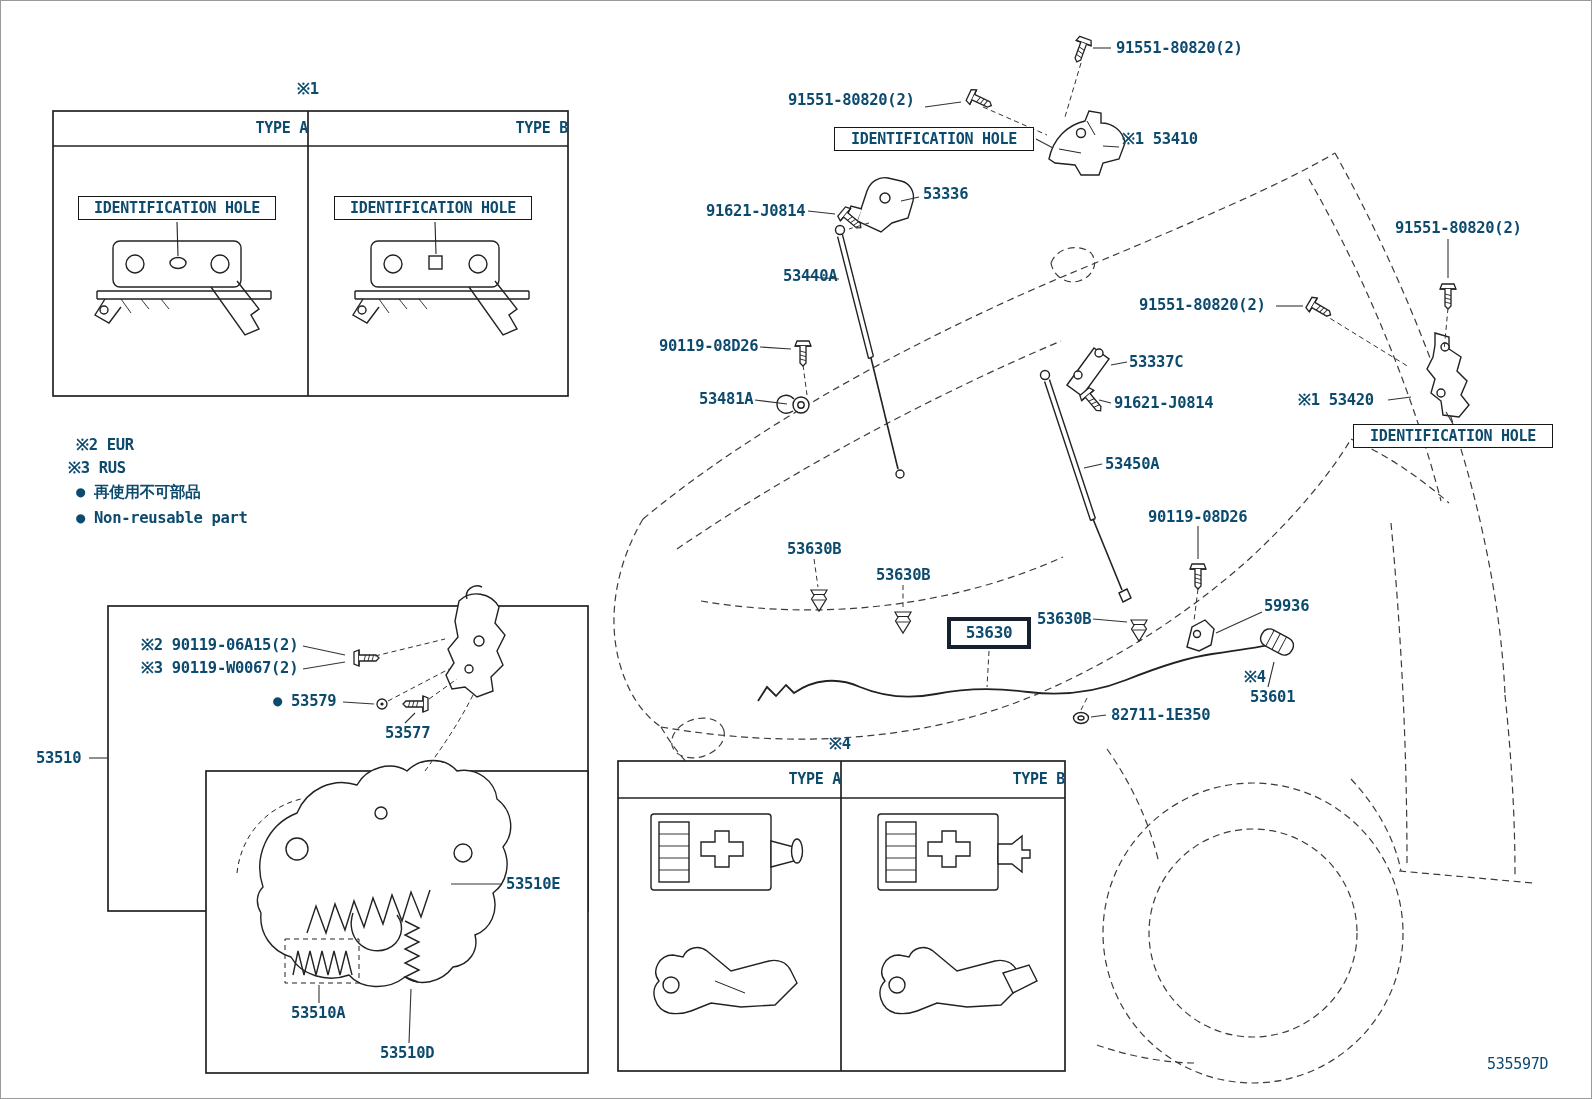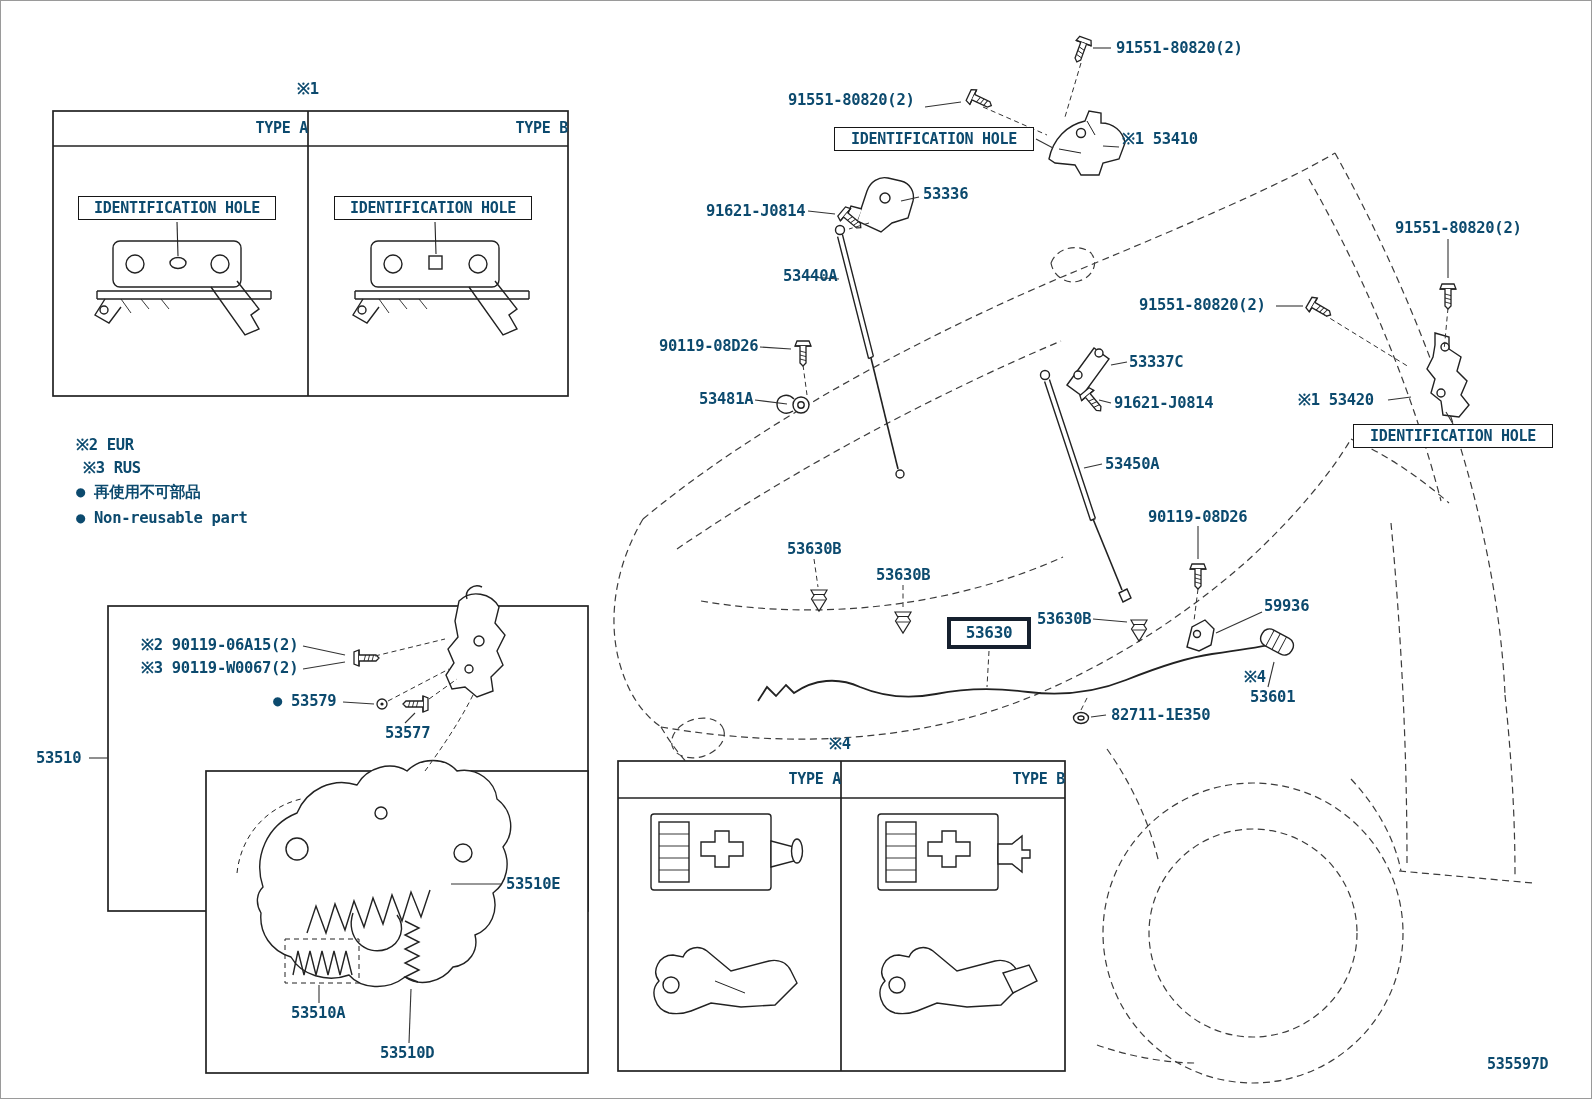--- a/index.html
+++ b/index.html
@@ -6,21 +6,21 @@
   html,body{background:#e9e9e9}
   .stage{position:relative;width:1592px;height:1099px;background:#fff;border:1px solid #9a9a9a;
          font-family:"DejaVu Sans Mono","Liberation Mono",monospace;overflow:hidden}
   svg.art{position:absolute;left:0;top:0}
   .lbl{position:absolute;font-size:15.5px;font-weight:700;color:#0c4a6e;white-space:nowrap;
        letter-spacing:-0.3px;line-height:1.1}
   .hdr{text-align:right;font-size:15px}
   .boxed{border:1.5px solid #161616;text-align:center;font-size:15px;padding:2.5px 0;background:#fff}
   .hl{display:flex;align-items:center;justify-content:center;border:4px solid #16202e;
       width:84px;height:32px;font-size:16px;background:#fff}
-  .code{font-size:15px;font-weight:700}
+  .code{font-size:15px;font-weight:400}
 </style>
 </head>
 <body>
 
 <div class="stage">
 
 <svg class="art" width="1592" height="1099" viewBox="0 0 1592 1099">
   <defs>
     <g id="bolt">
       <path d="M -6 -7 h12 l2 5 h-16 z" fill="#fff" stroke="#222" stroke-width="1.3"></path>
@@ -279,21 +279,21 @@
 </svg>
 
 <div class="lbl" style="left:296px;top:80px">※1</div>
 
 <div class="lbl hdr" style="left:52px;top:119px;width:255px">TYPE A</div>
 <div class="lbl hdr" style="left:307px;top:119px;width:260px">TYPE B</div>
 <div class="lbl boxed" style="left:77px;top:195px;width:198px">IDENTIFICATION HOLE</div>
 <div class="lbl boxed" style="left:333px;top:195px;width:198px">IDENTIFICATION HOLE</div>
 
 <div class="lbl" style="left:75px;top:436px">※2 EUR</div>
-<div class="lbl" style="left:82px;top:459px">※3 RUS</div>
+<div class="lbl" style="left:67px;top:459px">※3 RUS</div>
 <div class="lbl" style="left:75px;top:483px">● 再使用不可部品</div>
 <div class="lbl" style="left:75px;top:509px">● Non-reusable part</div>
 
 <div class="lbl" style="left:1115px;top:39px">91551-80820(2)</div>
 <div class="lbl" style="left:787px;top:91px">91551-80820(2)</div>
 <div class="lbl boxed" style="left:833px;top:126px;width:200px">IDENTIFICATION HOLE</div>
 <div class="lbl" style="left:1121px;top:130px">※1 53410</div>
 <div class="lbl" style="left:922px;top:185px">53336</div>
 <div class="lbl" style="left:705px;top:202px">91621-J0814</div>
 <div class="lbl" style="left:782px;top:267px">53440A</div>

